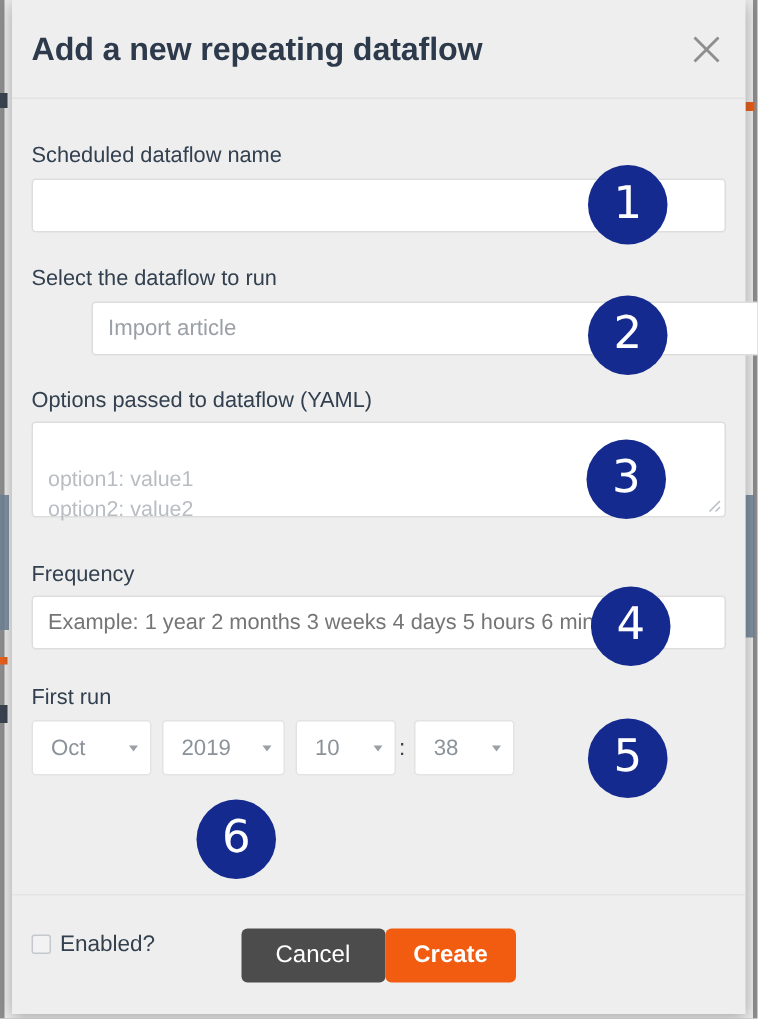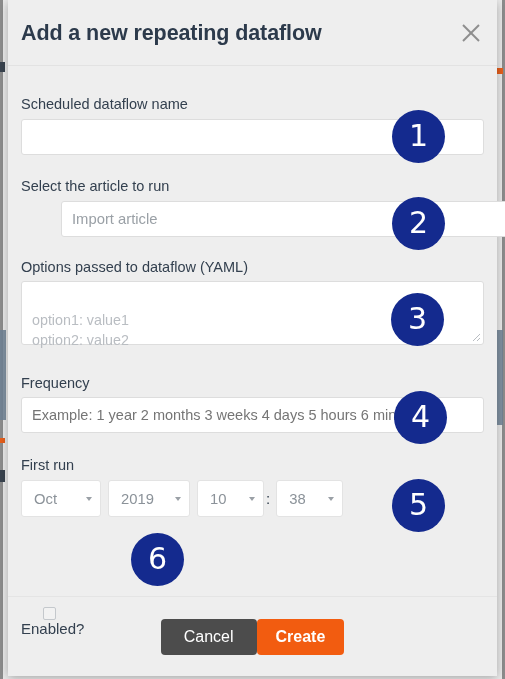--- a/index.html
+++ b/index.html
@@ -289,21 +289,21 @@
           <line x1="22" y1="6" x2="6" y2="22" stroke="#8e8e8e" stroke-width="1.9"></line>
         </svg>
       </div>
     </div>
 
     <div class="modal-body">
 
       <div style="position:absolute; left:13px; top:31px;" class="field-label">Scheduled dataflow name</div>
       <input class="text-input" style="position: absolute; left: 13px; top: 53px; width: 463px;" placeholder="">
 
-      <div style="position:absolute; left:13px; top:113px;" class="field-label">Select the article to run</div>
+      <div style="position:absolute; left:13px; top:113px;" class="field-label">Select the dataflow to run</div>
       <div class="select-box" style="position:absolute; left:13px; top:135px; width:463px;">
         <span class="select-value">Import article</span>
         <span class="caret"></span>
       </div>
 
       <div style="position:absolute; left:13px; top:194px;" class="field-label">Options passed to dataflow (YAML)</div>
       <div class="textarea-box" style="position:absolute; left:13px; top:215px; width:463px;">
         <span>option1: value1
 option2: value2</span>
         <svg class="resize-grip" viewBox="0 0 10 10">
@@ -329,21 +329,21 @@
           <span>10</span>
           <span class="dt-caret"></span>
         </div>
         <span class="dt-colon">:</span>
         <div class="dt-select" style="width:67px; margin-right:0;">
           <span>38</span>
           <span class="dt-caret"></span>
         </div>
       </div>
 
-      <div class="checkbox-row" style="position:absolute; left:13px; top:541px;flex-direction:column;">
+      <div class="checkbox-row" style="position:absolute; left:13px; top:555px;">
         <span class="cbox"></span>
         <span class="cbox-label">Enabled?</span>
       </div>
 
     </div>
 
     <div class="modal-footer">
       <button class="btn btn-cancel">Cancel</button>
       <button class="btn btn-create">Create</button>
     </div>

